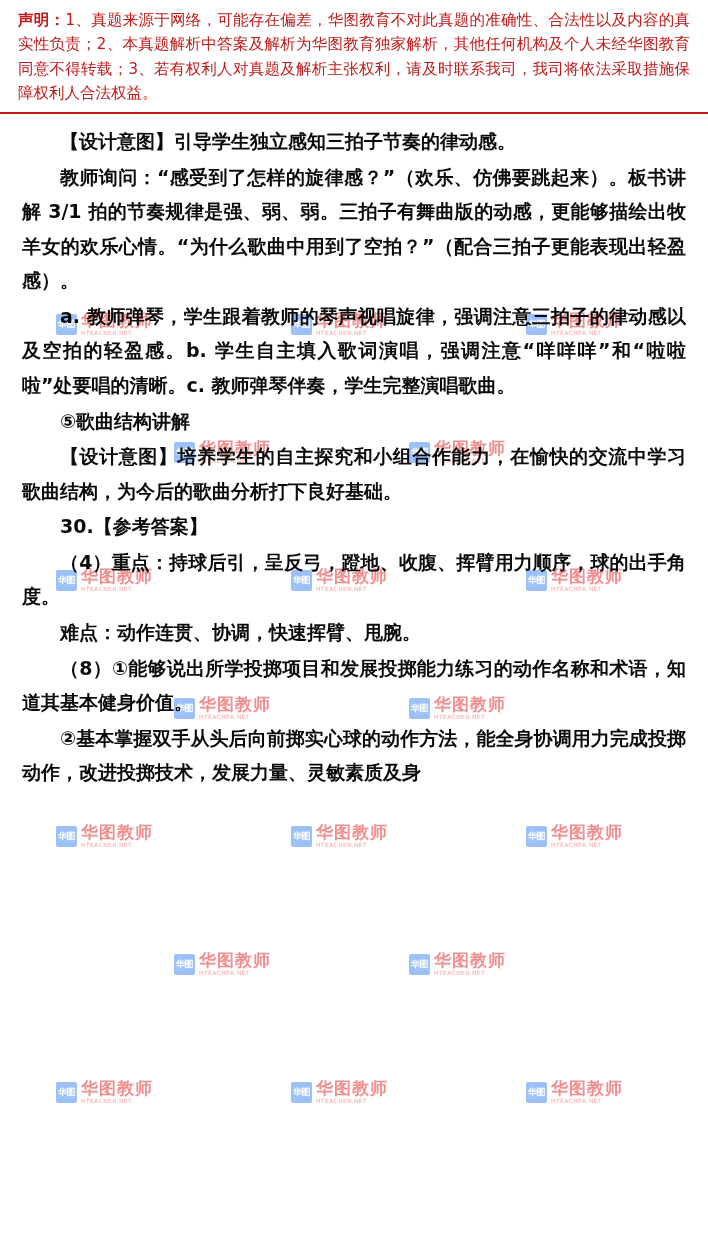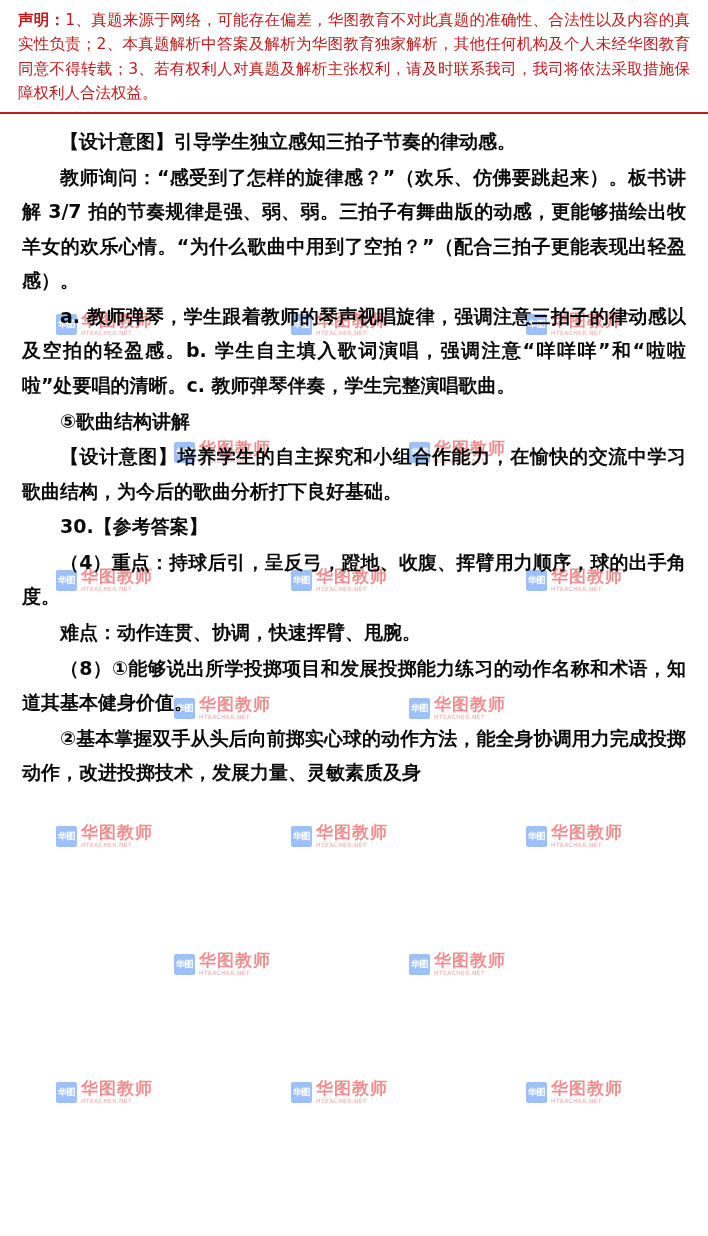--- a/index.html
+++ b/index.html
@@ -108,21 +108,21 @@
 <body>
 
 <div class="page">
 
   <div class="disclaimer">
     <span class="lead">声明：</span><span class="disclaimer-text">1、真题来源于网络，可能存在偏差，华图教育不对此真题的准确性、合法性以及内容的真实性负责；2、本真题解析中答案及解析为华图教育独家解析，其他任何机构及个人未经华图教育同意不得转载；3、若有权利人对真题及解析主张权利，请及时联系我司，我司将依法采取措施保障权利人合法权益。</span>
   </div>
 
   <div class="content">
     <p class="para">【设计意图】引导学生独立感知三拍子节奏的律动感。</p>
-    <p class="para">教师询问：“感受到了怎样的旋律感？”（欢乐、仿佛要跳起来）。板书讲解 3/7 拍的节奏规律是强、弱、弱。三拍子有舞曲版的动感，更能够描绘出牧羊女的欢乐心情。“为什么歌曲中用到了空拍？”（配合三拍子更能表现出轻盈感）。</p>
+    <p class="para">教师询问：“感受到了怎样的旋律感？”（欢乐、仿佛要跳起来）。板书讲解 3/1 拍的节奏规律是强、弱、弱。三拍子有舞曲版的动感，更能够描绘出牧羊女的欢乐心情。“为什么歌曲中用到了空拍？”（配合三拍子更能表现出轻盈感）。</p>
     <p class="para">a. 教师弹琴，学生跟着教师的琴声视唱旋律，强调注意三拍子的律动感以及空拍的轻盈感。b. 学生自主填入歌词演唱，强调注意“咩咩咩”和“啦啦啦”处要唱的清晰。c. 教师弹琴伴奏，学生完整演唱歌曲。</p>
     <p class="para">⑤歌曲结构讲解</p>
     <p class="para">【设计意图】培养学生的自主探究和小组合作能力，在愉快的交流中学习歌曲结构，为今后的歌曲分析打下良好基础。</p>
     <p class="para">30.【参考答案】</p>
     <p class="para">（4）重点：持球后引，呈反弓，蹬地、收腹、挥臂用力顺序，球的出手角度。</p>
     <p class="para">难点：动作连贯、协调，快速挥臂、甩腕。</p>
     <p class="para">（8）①能够说出所学投掷项目和发展投掷能力练习的动作名称和术语，知道其基本健身价值。</p>
     <p class="para">②基本掌握双手从头后向前掷实心球的动作方法，能全身协调用力完成投掷动作，改进投掷技术，发展力量、灵敏素质及身</p>
   </div>
 

